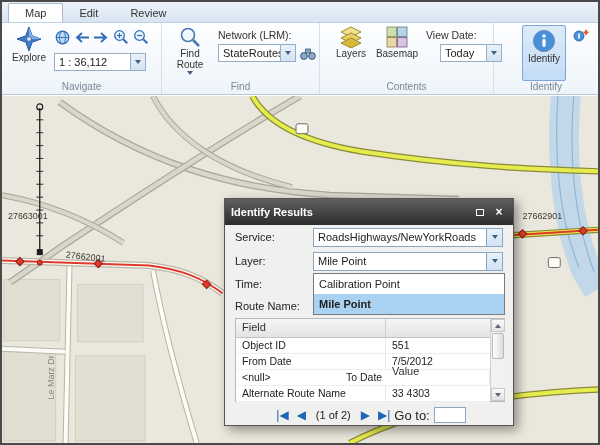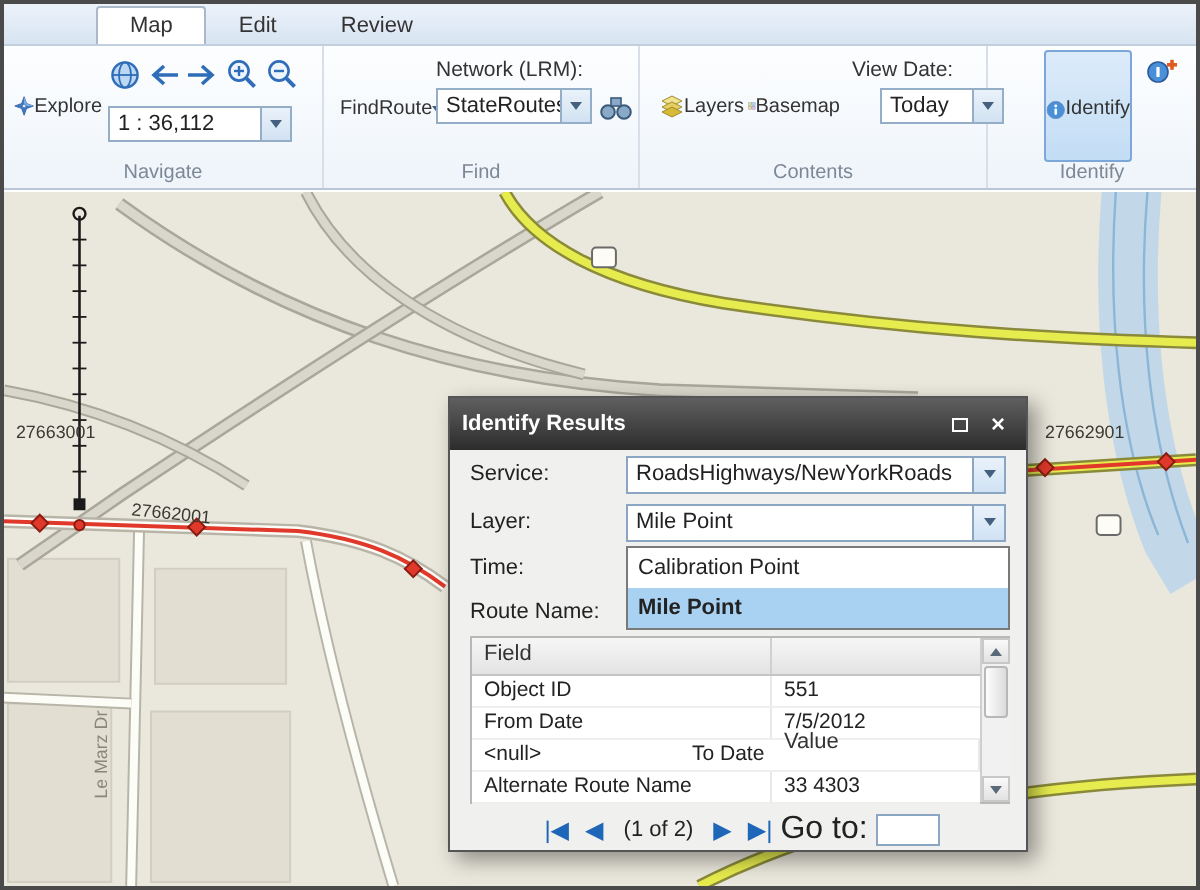--- a/index.html
+++ b/index.html
@@ -4,27 +4,27 @@
 <style>
   * { margin:0; padding:0; box-sizing:border-box; }
   body { font-family:"Liberation Sans", sans-serif; background:#888; }
   .app { position:relative; width:600px; height:445px; background:#fff; border:2px solid #4a4a4a; overflow:hidden; }
 
   
   .tabbar { position:absolute; left:0; top:0; right:0; height:21px;
     background:linear-gradient(#ecf2fa,#d8e4f2); display:flex; align-items:flex-end; padding-left:6px;
     border-bottom:1px solid #c2cfde; }
   .tab { font-size:11px; color:#333; padding:3px 16px 3px 16px; cursor:default; }
-  .tab.active { background:#fff; border:1px solid #aab8c8; border-bottom:none; border-radius:2px 2px 0 0;margin-left:40px; }
+  .tab.active { background:#fff; border:1px solid #aab8c8; border-bottom:none; border-radius:2px 2px 0 0; }
   .ribbon { position:absolute; left:0; top:21px; right:0; height:72px;
     background:linear-gradient(#fdfeff,#eef4fa); border-bottom:1px solid #b8c6d6; display:flex; }
   .grp { position:relative; height:100%; border-right:1px solid #d8dfe8; }
   .grp-label { position:absolute; bottom:2px; left:0; right:0; text-align:center;
     font-size:10px; color:#7c8896; }
-  .bigbtn { position:absolute; display:flex; flex-direction:row; align-items:center;
+  .bigbtn { position:absolute; display:flex; flex-direction:column; align-items:center;
     font-size:10px; color:#333; cursor:default; }
   .bigbtn.sel { background:linear-gradient(#dcebfa,#c3ddf5); border:1px solid #7da7d8; border-radius:2px; }
   .combo { position:relative; background:#fff; border:1px solid #94aec8; height:18px;
     font-size:11px; color:#222; display:flex; align-items:center; padding-left:4px; overflow:hidden; }
   .combo .ddbtn { position:absolute; right:0; top:0; bottom:0; width:15px;
     background:linear-gradient(#eaf2fa,#d2e2f2); border-left:1px solid #94aec8;
     display:flex; align-items:center; justify-content:center; }
   .caret { width:0; height:0; border-left:3.5px solid transparent; border-right:3.5px solid transparent;
     border-top:4px solid #44607e; }
   .smalllabel { position:absolute; font-size:10.5px; color:#333; }
@@ -73,21 +73,21 @@
     border:1px solid #c8c8c8; display:flex; align-items:center; justify-content:center; }
   .tri-up { width:0; height:0; border-left:3px solid transparent; border-right:3px solid transparent; border-bottom:4px solid #5a6a7a; }
   .tri-dn { width:0; height:0; border-left:3px solid transparent; border-right:3px solid transparent; border-top:4px solid #5a6a7a; }
   .thumb { width:12px; height:26px; background:linear-gradient(90deg,#fdfdfd,#dcdcdc);
     border:1px solid #b8b8b8; border-radius:2px; margin-top:1px; }
   .vfill { flex:1; }
   .pager { position:absolute; left:0; right:0; top:206px; height:20px; display:flex;
     align-items:center; justify-content:center; font-size:11px; color:#222; }
   .pbtn { color:#1e66b8; font-size:12px; margin:0 4px; cursor:default; }
   .ptext { margin:0 6px; }
-  .goto { font-size:16px; color:#222; }
+  .goto { font-size:13px; color:#222; }
   .goto-in { width:32px; height:16px; border:1px solid #8aa6c2; margin-left:4px; font-size:11px; }
 </style>
 </head>
 <body>
 
 <div class="app">
 
   <div class="tabbar">
     <div class="tab active">Map</div>
     <div class="tab">Edit</div>

